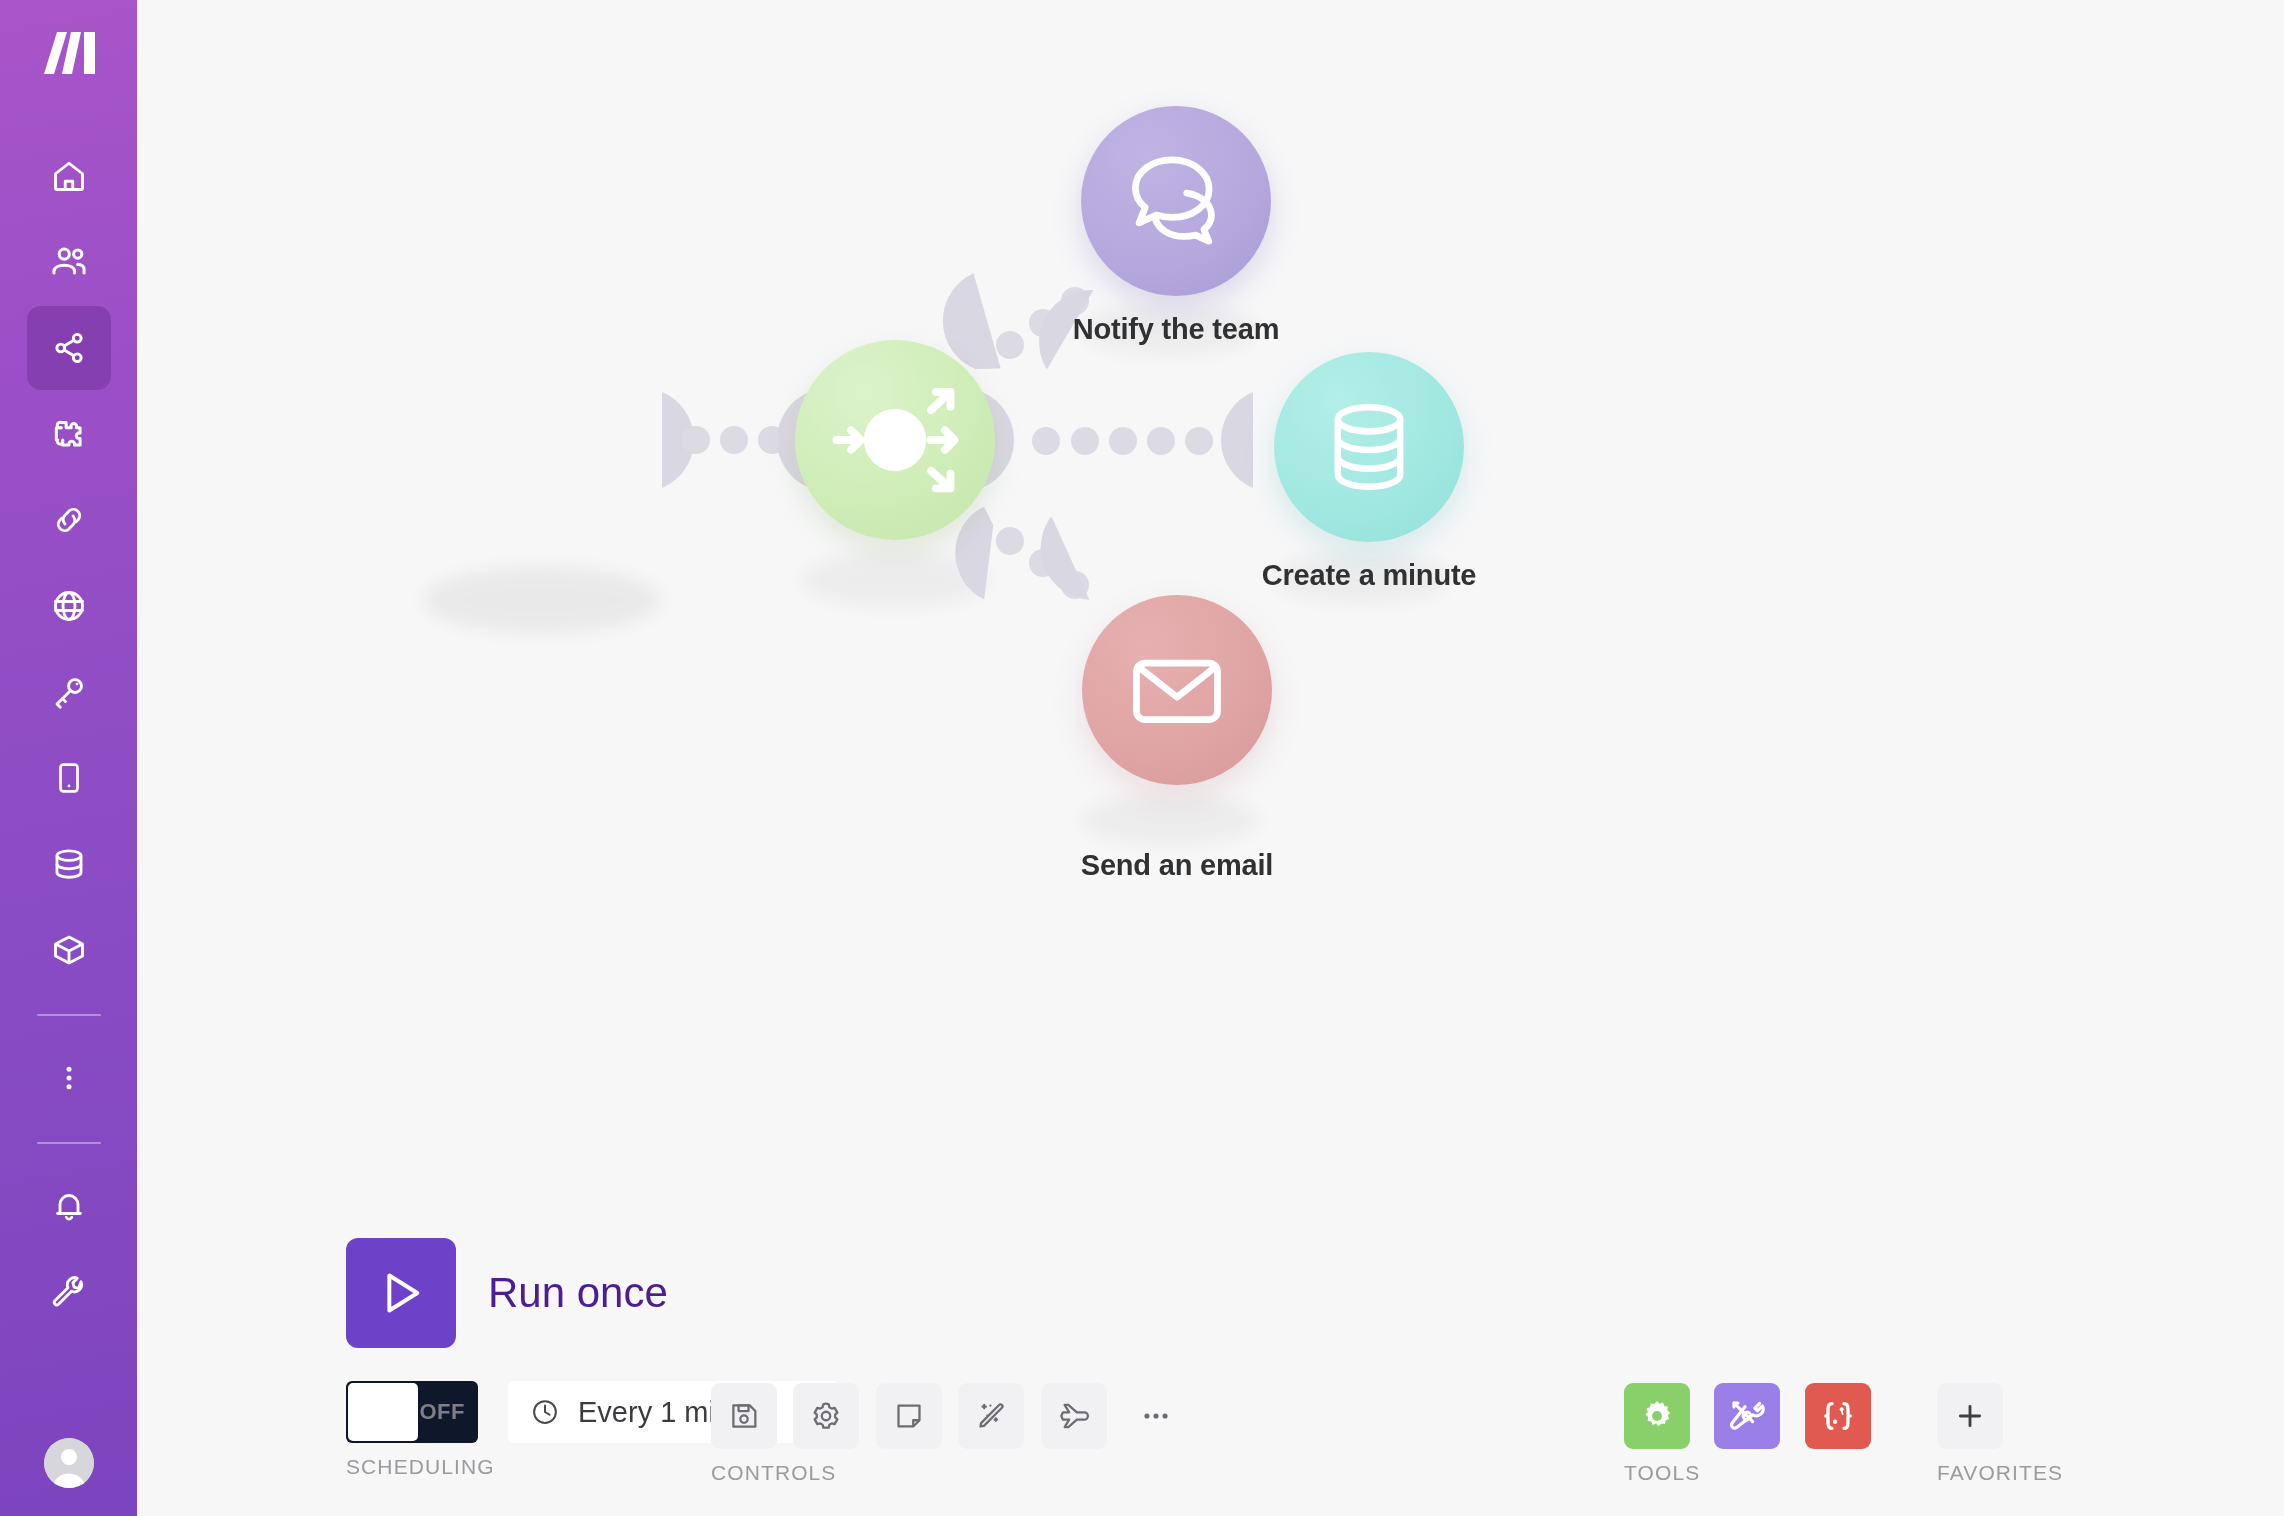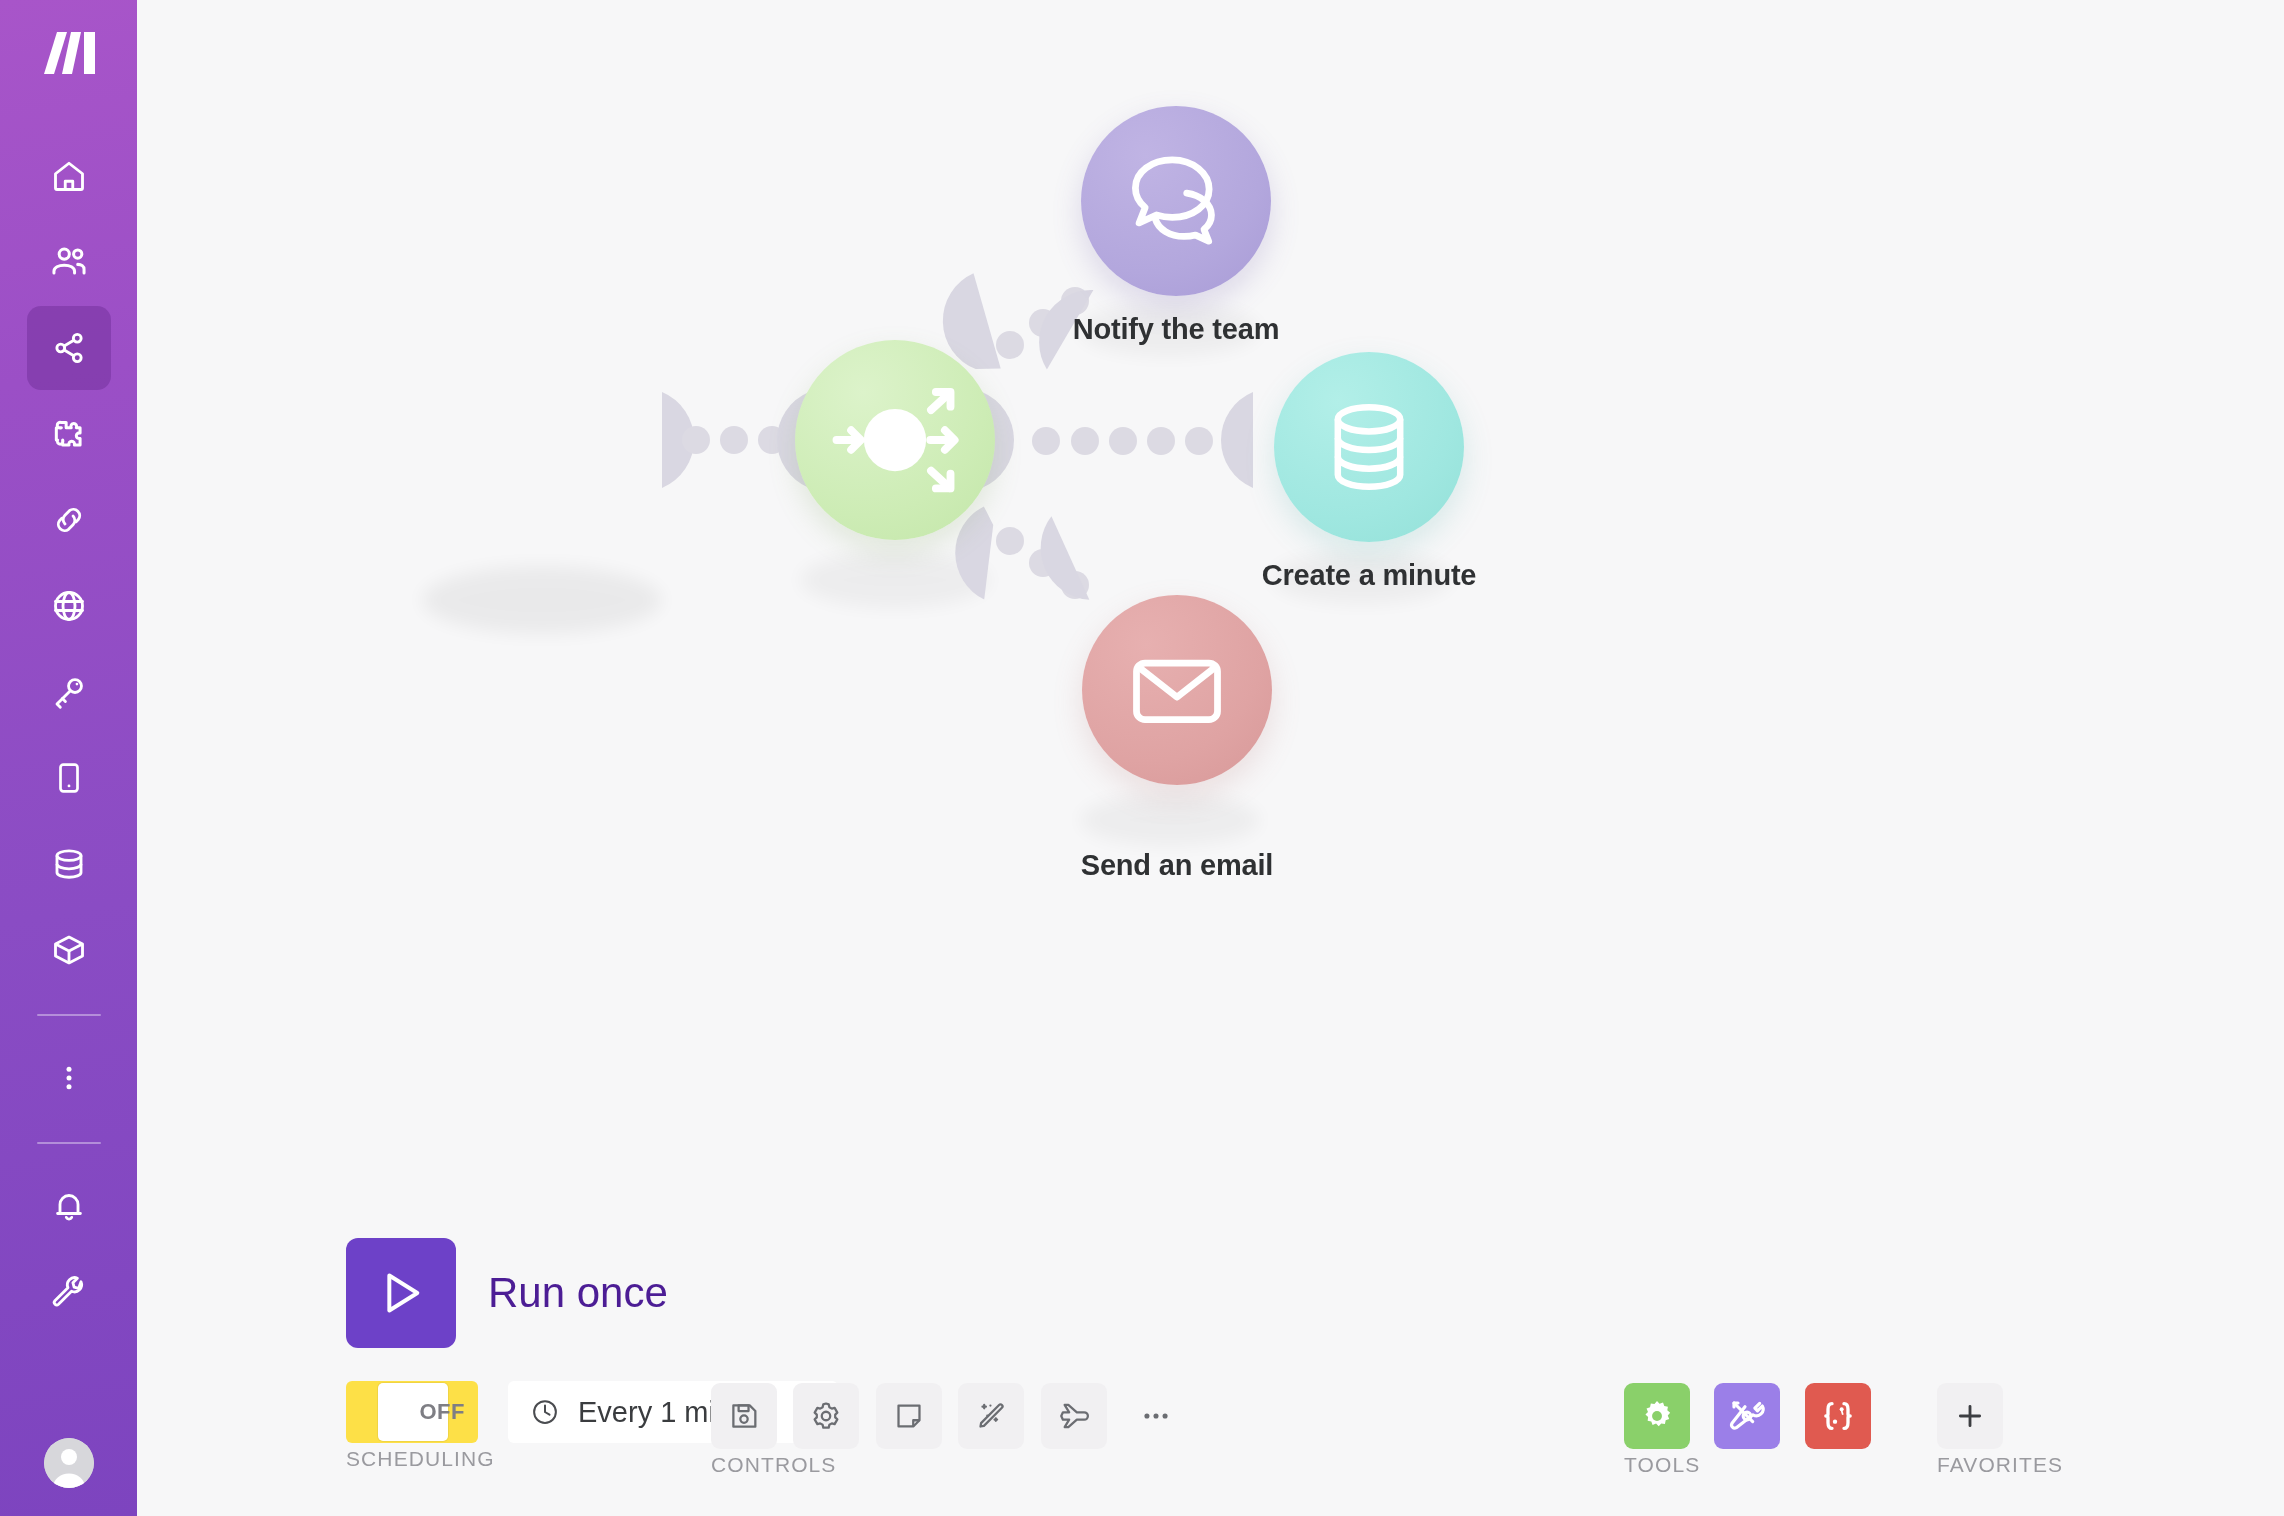--- a/index.html
+++ b/index.html
@@ -67,26 +67,26 @@
     border: none;
   }
   #run-once-label {
     margin-left: 32px; font-size: 42px; color: #4c1d95; font-weight: normal;
     cursor: pointer;
   }
 
   #controls-row { position: absolute; left: 0; top: 155px; width: 100%; height: 130px; }
 
   .group { position: absolute; }
-  .group-label { font-size: 21px; color: #9a9a9f; letter-spacing: 1.1px; margin-top: 4px; }
+  .group-label { font-size: 21px; color: #9a9a9f; letter-spacing: 1.1px; margin-top: 12px; }
 
   .toggle-wrap { display: flex; align-items: center; }
   .toggle {
-    width: 132px; height: 62px; border-radius: 6px; background: #fde047;
-    display: flex; align-items: center; cursor: pointer; position: relative; justify-content: center;
+    width: 132px; height: 62px; border-radius: 6px; background: #0f172a;
+    display: flex; align-items: center; cursor: pointer; position: relative;
   }
   .toggle .knob {
     width: 70px; height: 58px; border-radius: 5px; background: #fff;
     margin-left: 2px; box-shadow: 0 0 0 1px rgba(0,0,0,0.05);
   }
   .toggle .state {
     position: absolute; right: 13px; font-size: 22px; color: #7e7e84;
     font-weight: bold; letter-spacing: .5px;
   }
   .sched-field {

